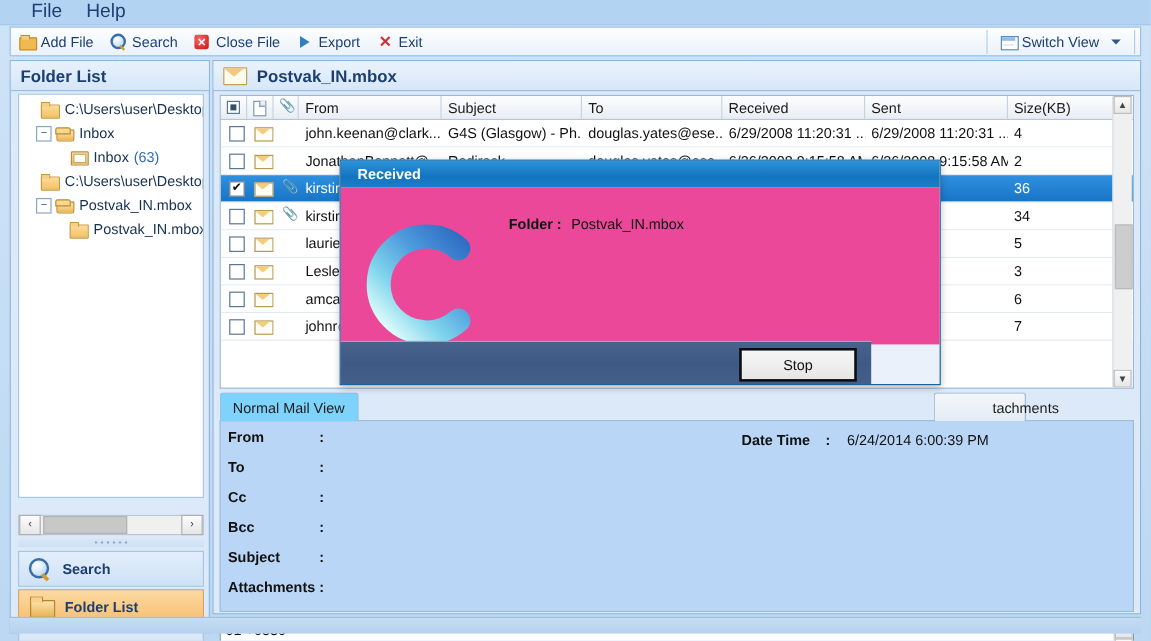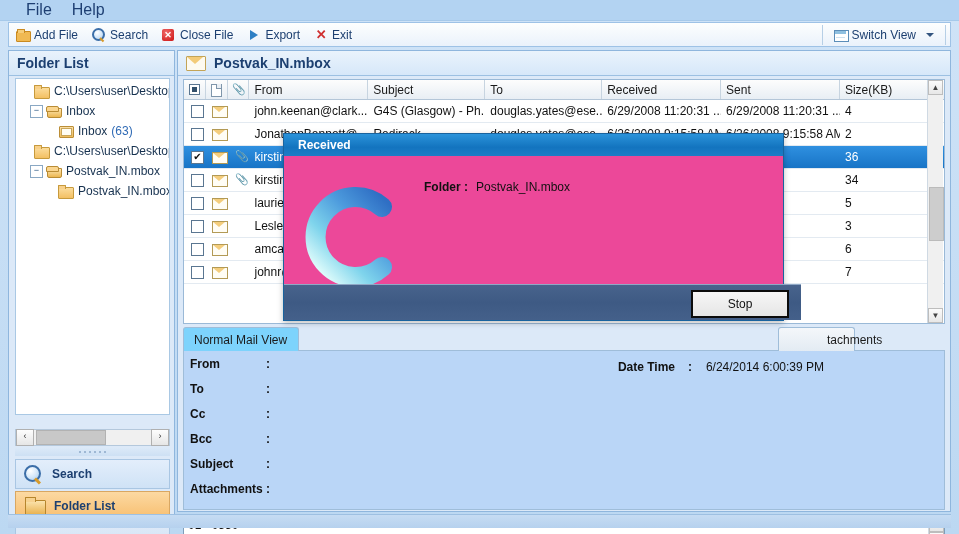--- a/index.html
+++ b/index.html
@@ -372,21 +372,21 @@
     background:#ec4899; box-sizing:border-box;padding-left:28px;
   }
   .spinner {
     position:absolute; left:12px; top:22px; width:118px; height:118px;
   }
   .dlg-fields { position:absolute; left:140px; top:24px; font-size:12px; color:#111; }
   .f-row { display:flex; margin-bottom:26px; }
   .f-label { font-weight:bold; white-space:nowrap; }
   .f-value { margin-left:8px; white-space:pre-line; }
   .dlg-footer {
-    position:absolute; left:0; bottom:0; width:517px; height:35px;
+    position:absolute; left:0; bottom:0; width:442px; height:35px;
     background: linear-gradient(180deg,#48638c 0%, #3e5a84 50%, #44608a 100%);
     border-top:1px solid #8fa8c6;
   }
   .stop-btn {
     position:absolute; right:12px; top:5px; width:94px; height:24px;
     background: linear-gradient(180deg,#f6f6f6,#e6e6e6);
     border:2px solid #0c0c0c; font-size:12px; color:#111;
     display:flex; align-items:center; justify-content:center;
   }
 

